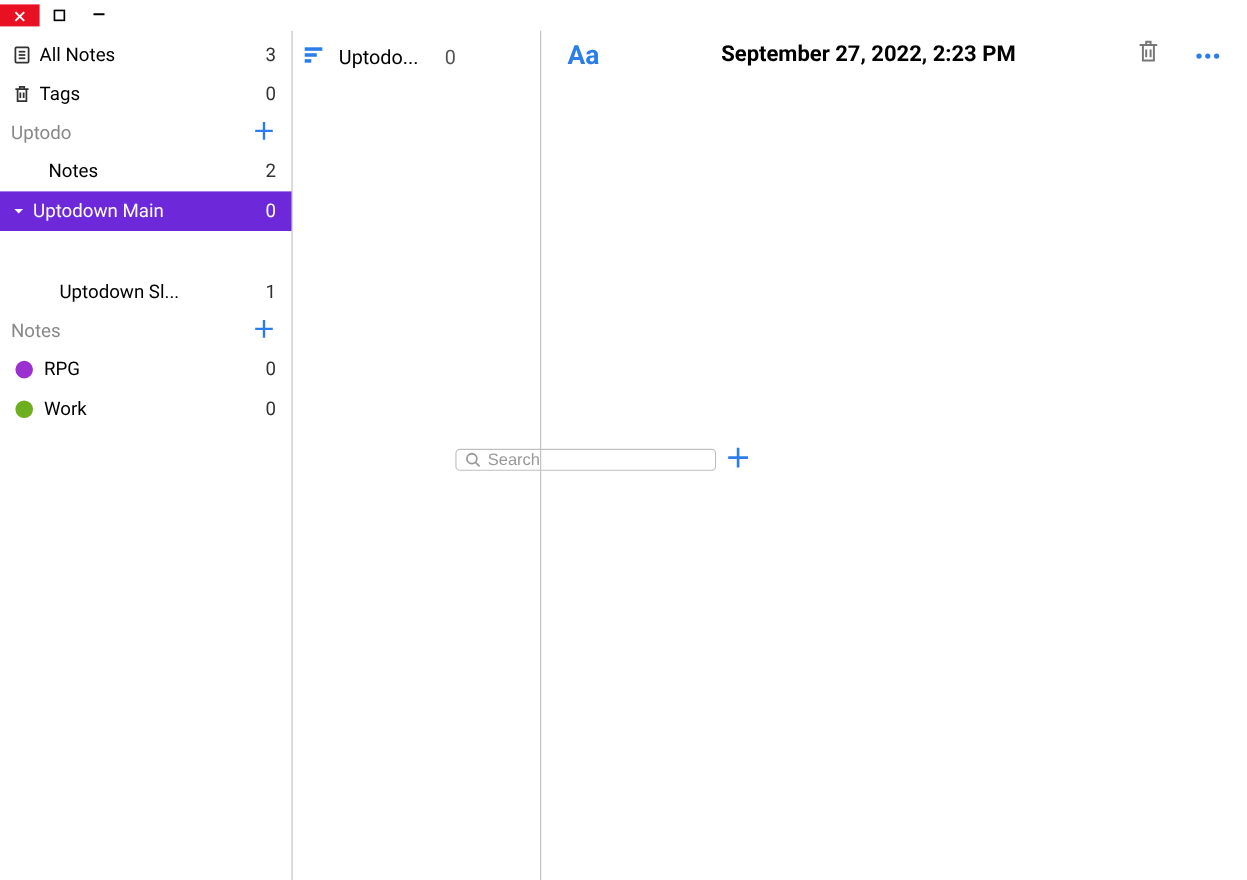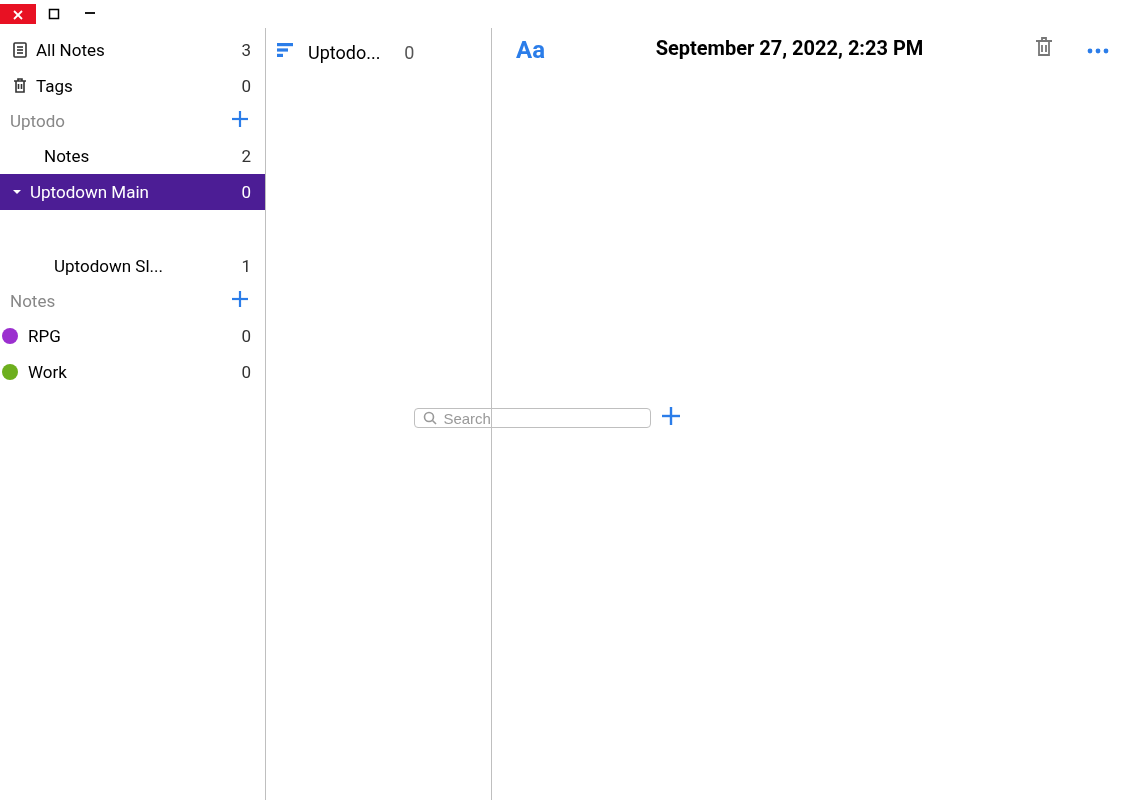--- a/index.html
+++ b/index.html
@@ -106,32 +106,32 @@
     .folder-row.expandable {
       padding-left: 8px;
     }
     .folder-row.expandable .chevron {
       width: 18px;
       display: flex;
       justify-content: center;
       margin-right: 4px;
     }
     .folder-row.selected {
-      background: #4c1d95;
+      background: #6d28d9;
       color: #fff;
     }
     .folder-row.selected .count {
       color: #fff;
     }
     .folder-sub {
       padding-left: 54px;
       margin-top: 38px;
     }
     .tag-row {
-      padding-left: 2px;
+      padding-left: 14px;
     }
     .tag-dot {
       width: 16px;
       height: 16px;
       border-radius: 50%;
       margin-right: 10px;
       flex-shrink: 0;
     }
     
     

